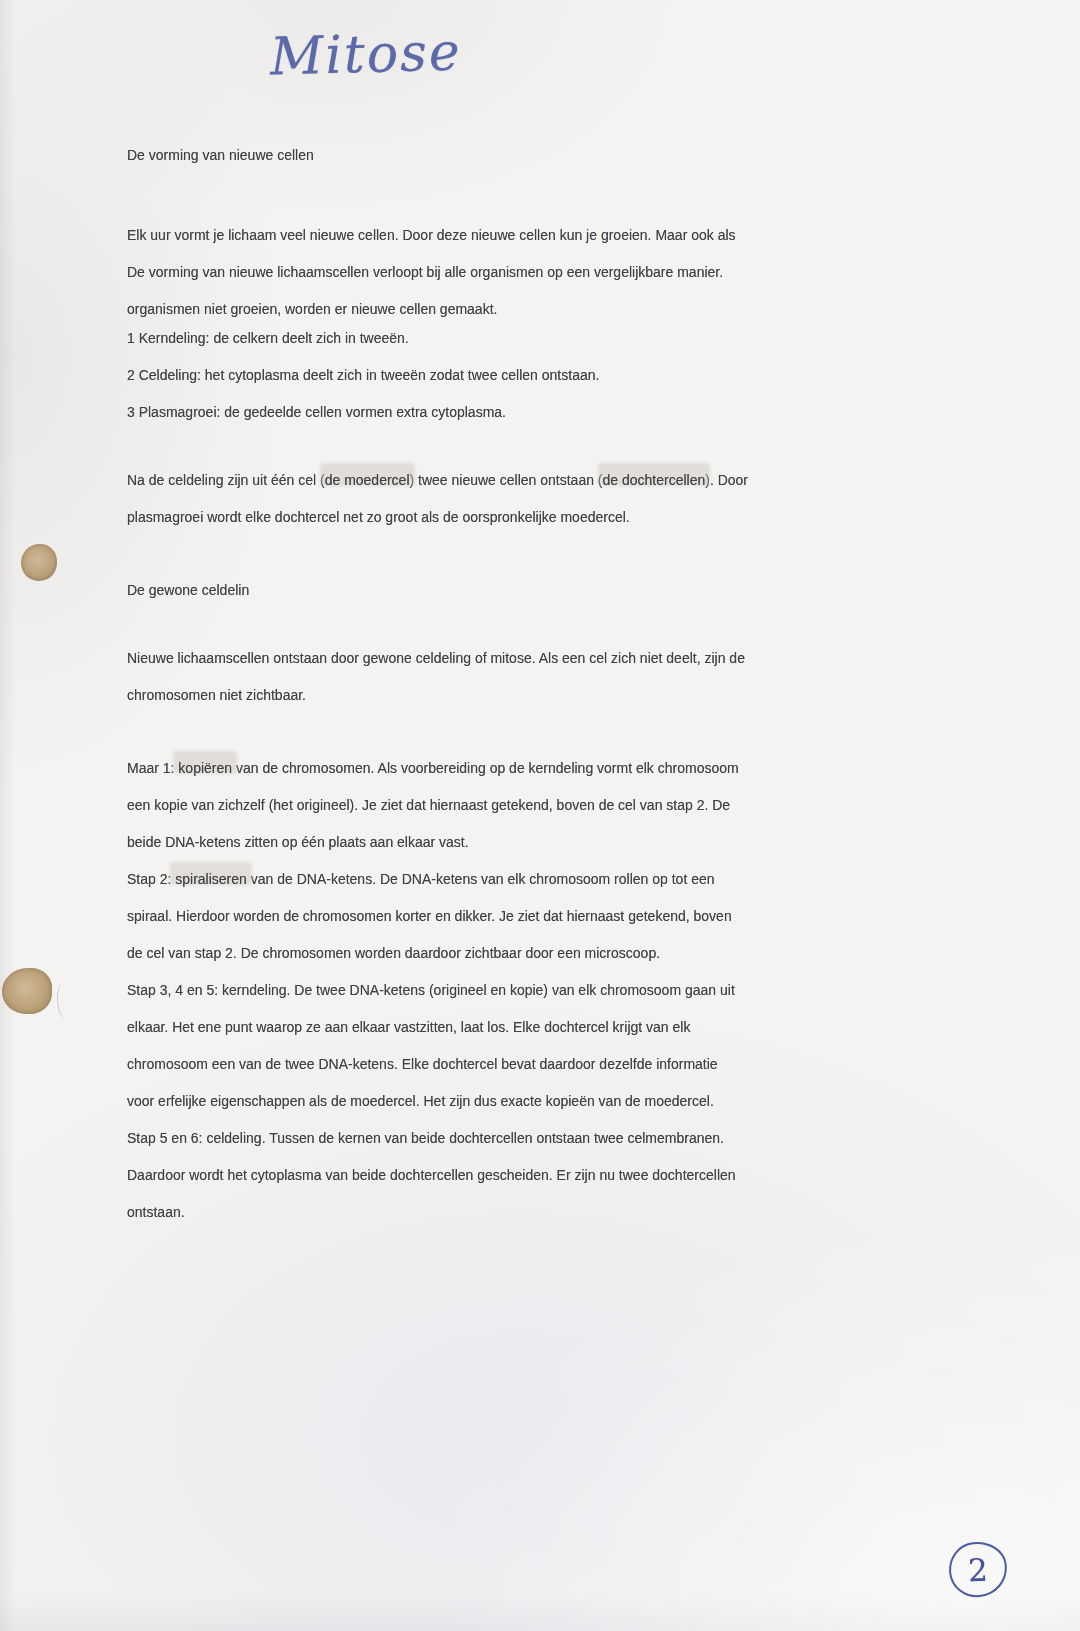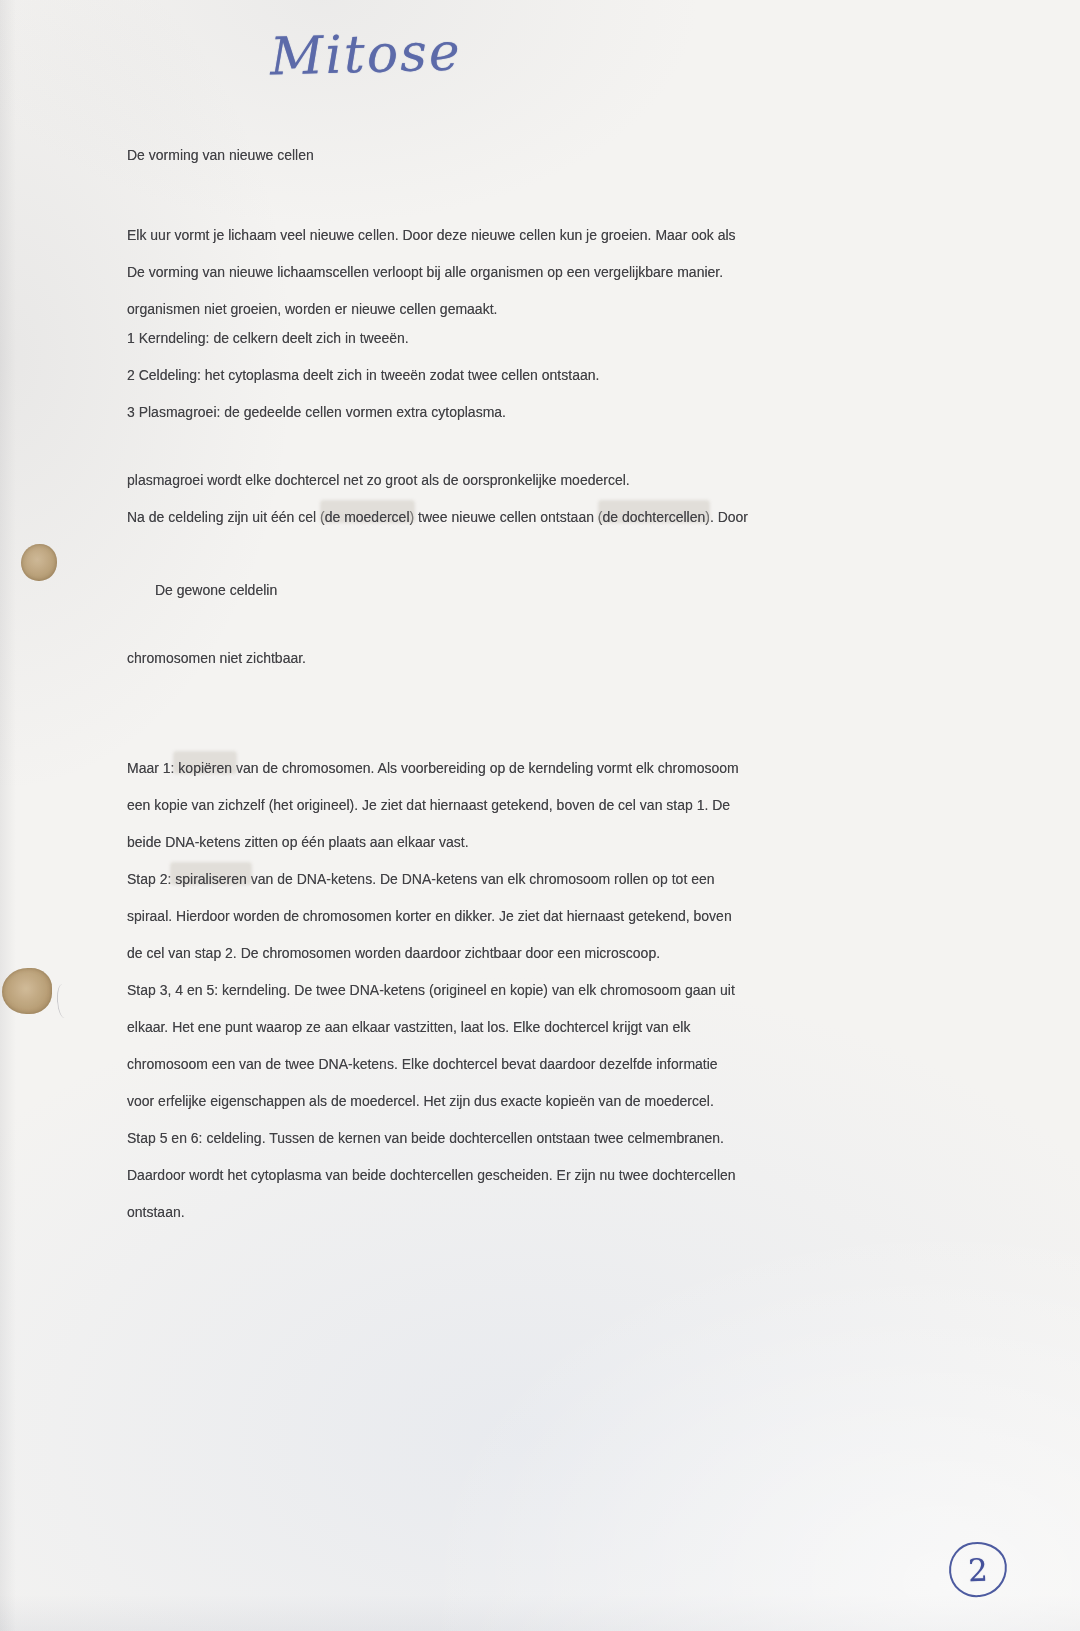--- a/index.html
+++ b/index.html
@@ -40,21 +40,21 @@
     white-space: nowrap;
     font-size: 14px;
     color: #414145;
     text-shadow: 0 0 0.6px rgba(62,62,68,0.55);
   }
   .block { position: absolute; left: 127px; }
   .b-heading   { top: 137px; }
   .b-intro     { top: 217px; }
   .b-list      { top: 320px; }
   .b-mother    { top: 462px; }
-  .b-subhead   { top: 572px; margin-left: 28px; }
+  .b-subhead   { top: 572px; }
   .b-mitose    { top: 640px; }
   .b-steps     { top: 750px; }
   
   .hl { display: inline-block; position: relative; z-index: 0; }
   .hl::before {
     content: "";
     position: absolute;
     left: -5px; right: -5px;
     top: 1px; height: 23px;
     background: rgba(201,198,188,0.45);
@@ -123,35 +123,36 @@
     <div class="doc-line">organismen niet groeien, worden er nieuwe cellen gemaakt.</div>
   </div>
 
   <div class="block b-list">
     <div class="doc-line">1 Kerndeling: de celkern deelt zich in tweeën.</div>
     <div class="doc-line">2 Celdeling: het cytoplasma deelt zich in tweeën zodat twee cellen ontstaan.</div>
     <div class="doc-line">3 Plasmagroei: de gedeelde cellen vormen extra cytoplasma.</div>
   </div>
 
   <div class="block b-mother">
+    <div class="doc-line"><span>Na de celdeling zijn uit één cel (</span><span class="hl">de moedercel</span><span>) twee nieuwe cellen ontstaan (</span><span class="hl">de dochtercellen</span><span>). Door</span></div>
     <div class="doc-line">plasmagroei wordt elke dochtercel net zo groot als de oorspronkelijke moedercel.</div>
-    <div class="doc-line"><span>Na de celdeling zijn uit één cel (</span><span class="hl">de moedercel</span><span>) twee nieuwe cellen ontstaan (</span><span class="hl">de dochtercellen</span><span>). Door</span></div>
   </div>
 
   <div class="block b-subhead">
     <div class="doc-line">De gewone celdelin</div>
   </div>
 
   <div class="block b-mitose">
+    <div class="doc-line">Nieuwe lichaamscellen ontstaan door gewone celdeling of mitose. Als een cel zich niet deelt, zijn de</div>
     <div class="doc-line">chromosomen niet zichtbaar.</div>
   </div>
 
   <div class="block b-steps">
     <div class="doc-line"><span>Maar 1: </span><span class="hl">kopiëren</span><span> van de chromosomen. Als voorbereiding op de kerndeling vormt elk chromosoom</span></div>
-    <div class="doc-line">een kopie van zichzelf (het origineel). Je ziet dat hiernaast getekend, boven de cel van stap 1. De</div>
+    <div class="doc-line">een kopie van zichzelf (het origineel). Je ziet dat hiernaast getekend, boven de cel van stap 2. De</div>
     <div class="doc-line">beide DNA-ketens zitten op één plaats aan elkaar vast.</div>
     <div class="doc-line"><span>Stap 2: </span><span class="hl">spiraliseren</span><span> van de DNA-ketens. De DNA-ketens van elk chromosoom rollen op tot een</span></div>
     <div class="doc-line">spiraal. Hierdoor worden de chromosomen korter en dikker. Je ziet dat hiernaast getekend, boven</div>
     <div class="doc-line">de cel van stap 2. De chromosomen worden daardoor zichtbaar door een microscoop.</div>
     <div class="doc-line">Stap 3, 4 en 5: kerndeling. De twee DNA-ketens (origineel en kopie) van elk chromosoom gaan uit</div>
     <div class="doc-line">elkaar. Het ene punt waarop ze aan elkaar vastzitten, laat los. Elke dochtercel krijgt van elk</div>
     <div class="doc-line">chromosoom een van de twee DNA-ketens. Elke dochtercel bevat daardoor dezelfde informatie</div>
     <div class="doc-line">voor erfelijke eigenschappen als de moedercel. Het zijn dus exacte kopieën van de moedercel.</div>
     <div class="doc-line">Stap 5 en 6: celdeling. Tussen de kernen van beide dochtercellen ontstaan twee celmembranen.</div>
     <div class="doc-line">Daardoor wordt het cytoplasma van beide dochtercellen gescheiden. Er zijn nu twee dochtercellen</div>

